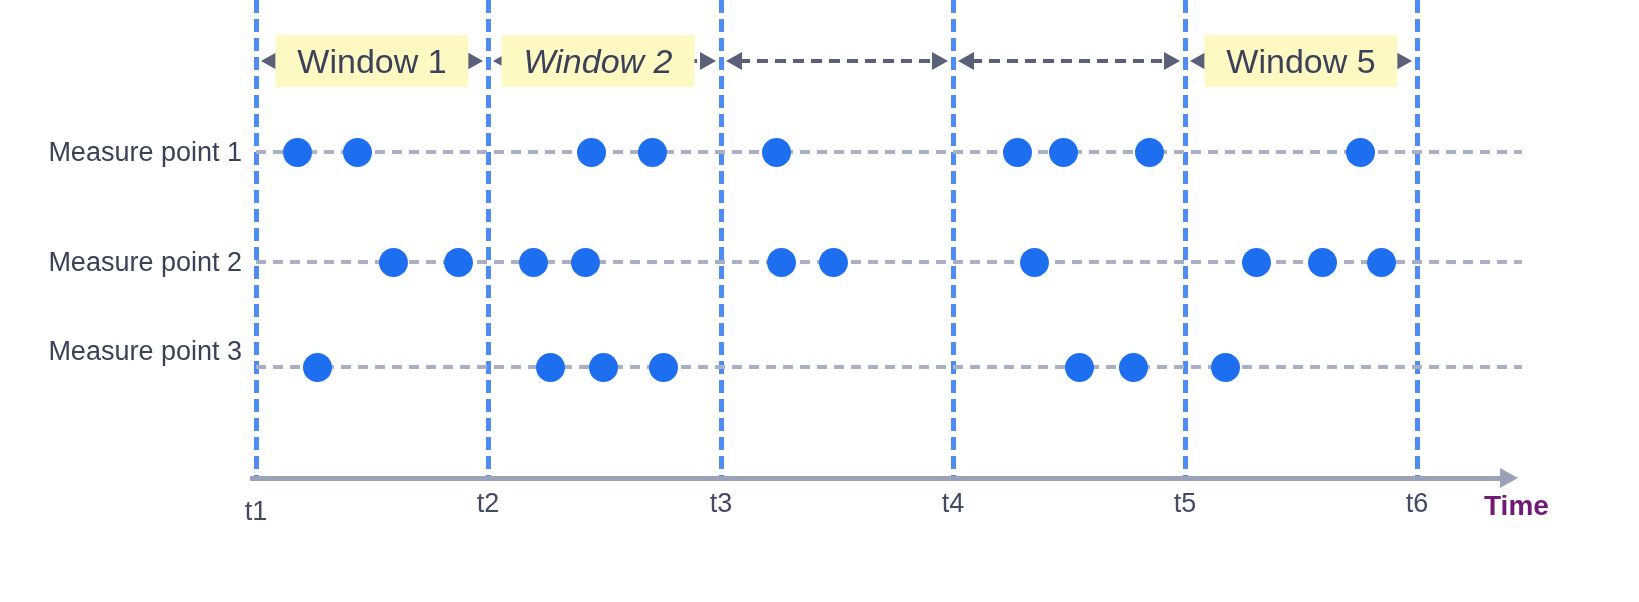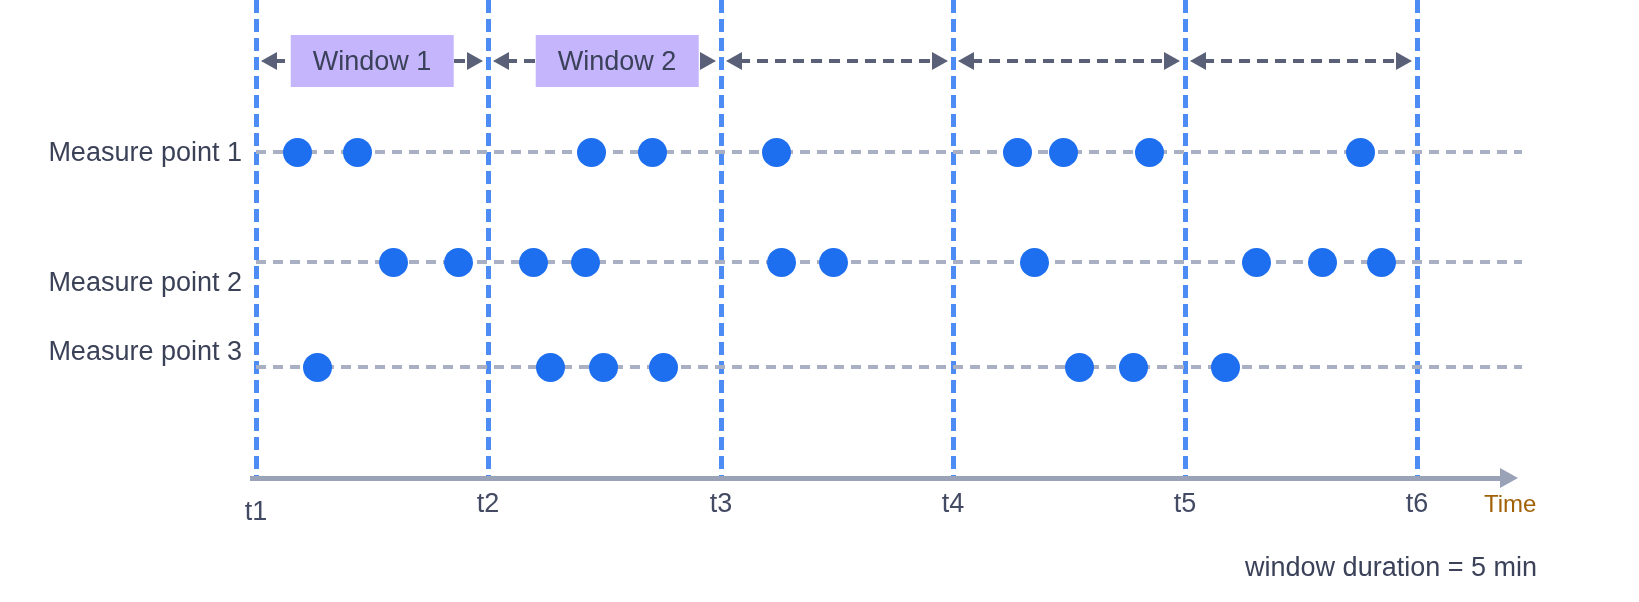--- a/index.html
+++ b/index.html
@@ -57,23 +57,23 @@
     border-top: 9px solid transparent;
     border-bottom: 9px solid transparent;
     border-left: 16px solid var(--ar);
   }
   .wlabel {
     position: absolute;
     top: 35px;
     height: 52px;
     line-height: 52px;
     transform: translateX(-50%);
-    background: #c4b5fd;
+    background: #fef9c3;
     padding: 0 22px;
-    font-size: 27px;
+    font-size: 34px;
     color: #3a4159;
     white-space: nowrap;
     z-index: 3;
   }
   .axis-line {
     position: absolute;
     height: 5px;
     background: #9aa2b8;
   }
   .axis-head {
@@ -85,37 +85,37 @@
   }
   .tick-label {
     position: absolute;
     width: 64px;
     text-align: center;
     font-size: 27px;
     color: #434a63;
   }
   .time-label {
     position: absolute;
-    font-size: 24px;
-    color: #a16207;
+    font-size: 28px;
+    color: #701a75;
+    font-weight: bold;
   }
   .annotation {
     position: absolute;
     width: 390px;
     text-align: right;
     font-size: 27px;
     color: #3a4158;
   }
 </style>
 </head>
 <body>
 
 <div id="canvas" style="--dot: #1e6ff0; --wb: #4e8cf5; --ev: #aab0c4; --ar: #596078;">
   <div class="time-label" style="left: 1484px; top: 490px;">Time</div>
-  <div class="annotation" style="left: 1147px; top: 552px;">window duration = 5 min</div>
 <div class="vline" style="left: 254px; height: 478px;"></div>
     <div class="tick-label" style="left: 224px; top: 496px;">t1</div>
     <div class="vline" style="left: 486px; height: 478px;"></div>
     <div class="tick-label" style="left: 456px; top: 488px;">t2</div>
     <div class="vline" style="left: 719px; height: 478px;"></div>
     <div class="tick-label" style="left: 689px; top: 488px;">t3</div>
     <div class="vline" style="left: 951px; height: 478px;"></div>
     <div class="tick-label" style="left: 921px; top: 488px;">t4</div>
     <div class="vline" style="left: 1183px; height: 478px;"></div>
     <div class="tick-label" style="left: 1153px; top: 488px;">t5</div>
@@ -125,48 +125,49 @@
       <div class="dash"></div>
       <div class="head-l"></div>
       <div class="head-r"></div>
     </div>
     <div class="wlabel" style="left: 372px;">Window 1</div>
     <div class="warrow" style="left: 493px; width: 223px; top: 52px;">
       <div class="dash"></div>
       <div class="head-l"></div>
       <div class="head-r"></div>
     </div>
-    <div class="wlabel" style="left: 617px;">Window 2</div>
+    <div class="wlabel" style="left: 598px; font-style: italic;">Window 2</div>
     <div class="warrow" style="left: 726px; width: 222px; top: 52px;">
       <div class="dash"></div>
       <div class="head-l"></div>
       <div class="head-r"></div>
     </div>
     <div class="warrow" style="left: 958px; width: 222px; top: 52px;">
       <div class="dash"></div>
       <div class="head-l"></div>
       <div class="head-r"></div>
     </div>
     <div class="warrow" style="left: 1190px; width: 222px; top: 52px;">
       <div class="dash"></div>
       <div class="head-l"></div>
       <div class="head-r"></div>
     </div>
+    <div class="wlabel" style="left: 1301px;">Window 5</div>
     <div class="row-label" style="left: 10px; top: 135px;">Measure point 1</div>
     <div class="row-line" style="left: 256px; width: 1266px; top: 150px;"></div>
     <div class="dot" style="left: 282.5px; top: 137.5px;"></div>
     <div class="dot" style="left: 342.5px; top: 137.5px;"></div>
     <div class="dot" style="left: 576.5px; top: 137.5px;"></div>
     <div class="dot" style="left: 637.5px; top: 137.5px;"></div>
     <div class="dot" style="left: 761.5px; top: 137.5px;"></div>
     <div class="dot" style="left: 1002.5px; top: 137.5px;"></div>
     <div class="dot" style="left: 1048.5px; top: 137.5px;"></div>
     <div class="dot" style="left: 1134.5px; top: 137.5px;"></div>
     <div class="dot" style="left: 1345.5px; top: 137.5px;"></div>
-    <div class="row-label" style="left: 10px; top: 245px; margin-top: 20px;">Measure point 2</div>
+    <div class="row-label" style="left: 10px; top: 245px;">Measure point 2</div>
     <div class="row-line" style="left: 256px; width: 1266px; top: 260px;"></div>
     <div class="dot" style="left: 378.5px; top: 247.5px;"></div>
     <div class="dot" style="left: 443.5px; top: 247.5px;"></div>
     <div class="dot" style="left: 518.5px; top: 247.5px;"></div>
     <div class="dot" style="left: 570.5px; top: 247.5px;"></div>
     <div class="dot" style="left: 766.5px; top: 247.5px;"></div>
     <div class="dot" style="left: 818.5px; top: 247.5px;"></div>
     <div class="dot" style="left: 1019.5px; top: 247.5px;"></div>
     <div class="dot" style="left: 1241.5px; top: 247.5px;"></div>
     <div class="dot" style="left: 1307.5px; top: 247.5px;"></div>

